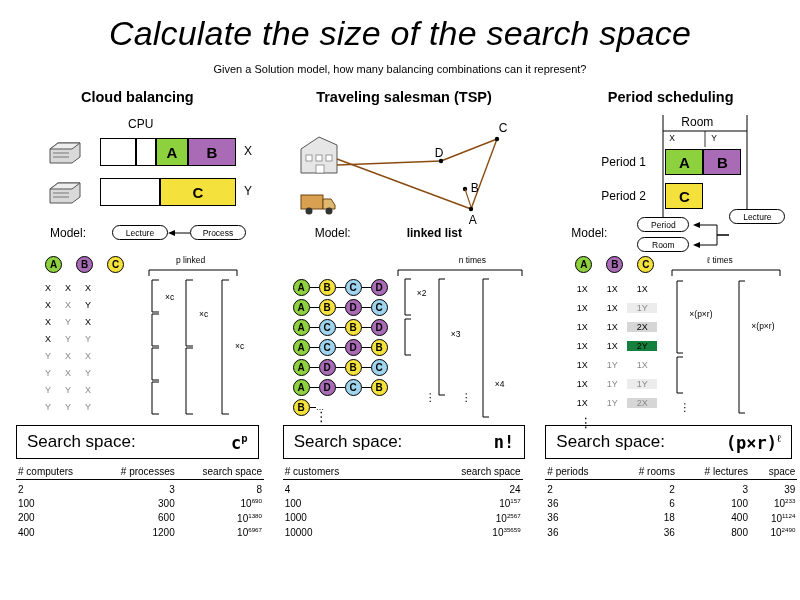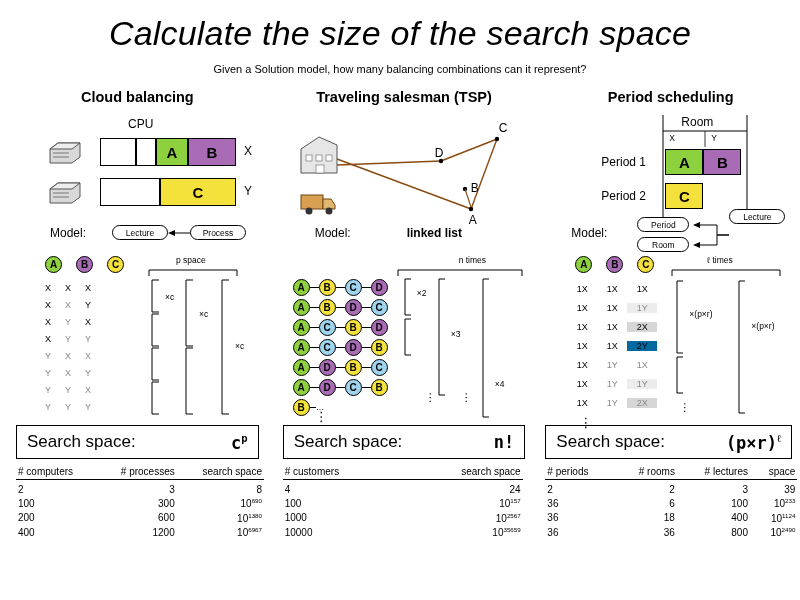--- a/index.html
+++ b/index.html
@@ -194,21 +194,21 @@
         <div class="abs pill" style="left:182px; top:112px; width:56px;">Process</div>
         <svg class="abs" style="left:160px; top:112px;" width="22" height="16">
           <line x1="22" y1="8" x2="4" y2="8" stroke="#000" stroke-width="1"></line>
           <polygon points="0,8 7,5 7,11" fill="#000"></polygon>
         </svg>
 
         <div class="abs circ green" style="left:37px; top:143px;">A</div>
         <div class="abs circ purple" style="left:68px; top:143px;">B</div>
         <div class="abs circ yellow" style="left:99px; top:143px;">C</div>
 
-        <div class="abs tiny" style="left:168px; top:142px;">p space</div>
+        <div class="abs tiny" style="left:168px; top:142px;">p linked</div>
         <svg class="abs" style="left:140px; top:155px;" width="90" height="8">
           <path d="M1,8 L1,2 L89,2 L89,8" fill="none" stroke="#000" stroke-width="1"></path>
         </svg>
 
         <div class="abs" style="left:30px; top:166px;">
           <div style="display:flex; height:17px; align-items:center;">
             <span class="cell">X</span>
             <span class="cell">X</span>
             <span class="cell">X</span>
           </div>
@@ -522,21 +522,21 @@
             <span class="cell grey" style="width:30px;background:#ececec">1Y</span>
           </div>
           <div style="display:flex; height:19px; align-items:center;">
             <span class="cell" style="width:30px">1X</span>
             <span class="cell" style="width:30px">1X</span>
             <span class="cell" style="width:30px;background:#d6d6d6">2X</span>
           </div>
           <div style="display:flex; height:19px; align-items:center;">
             <span class="cell" style="width:30px">1X</span>
             <span class="cell" style="width:30px">1X</span>
-            <span class="cell" style="width:30px;background:#0369a1;color:#000">2Y</span>
+            <span class="cell" style="width:30px;background:#15803d;color:#000">2Y</span>
           </div>
           <div style="display:flex; height:19px; align-items:center;">
             <span class="cell" style="width:30px">1X</span>
             <span class="cell grey" style="width:30px">1Y</span>
             <span class="cell grey" style="width:30px">1X</span>
           </div>
           <div style="display:flex; height:19px; align-items:center;">
             <span class="cell" style="width:30px">1X</span>
             <span class="cell grey" style="width:30px">1Y</span>
             <span class="cell grey" style="width:30px;background:#ececec">1Y</span>

